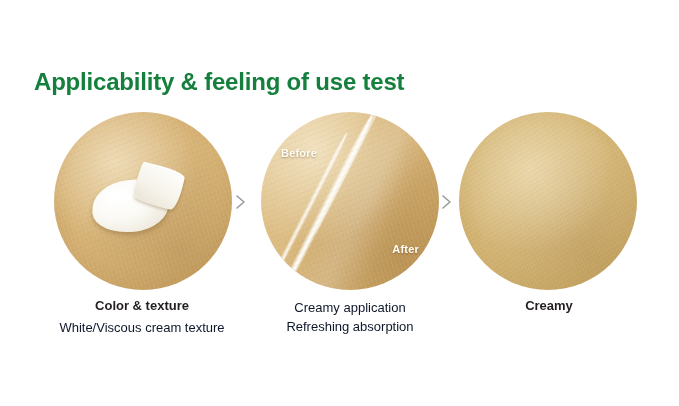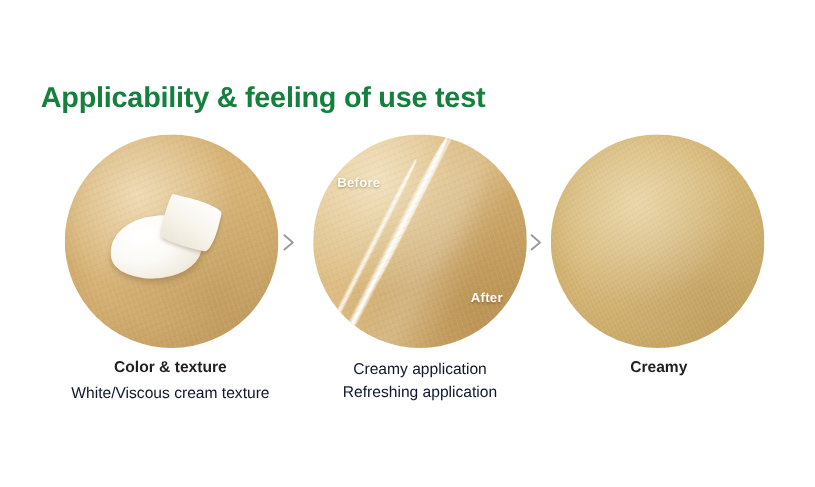--- a/index.html
+++ b/index.html
@@ -257,18 +257,18 @@
   </div>
 </div>
 
 <div class="caption t1">
   <div class="cap-title">Color &amp; texture</div>
   <div class="cap-line">White/Viscous cream texture</div>
 </div>
 
 <div class="caption t2">
   <div class="cap-line">Creamy application</div>
-  <div class="cap-line">Refreshing application</div>
+  <div class="cap-line">Refreshing absorption</div>
 </div>
 
 <div class="caption t3">
   <div class="cap-title">Creamy</div>
 </div>
 
 </body></html>

